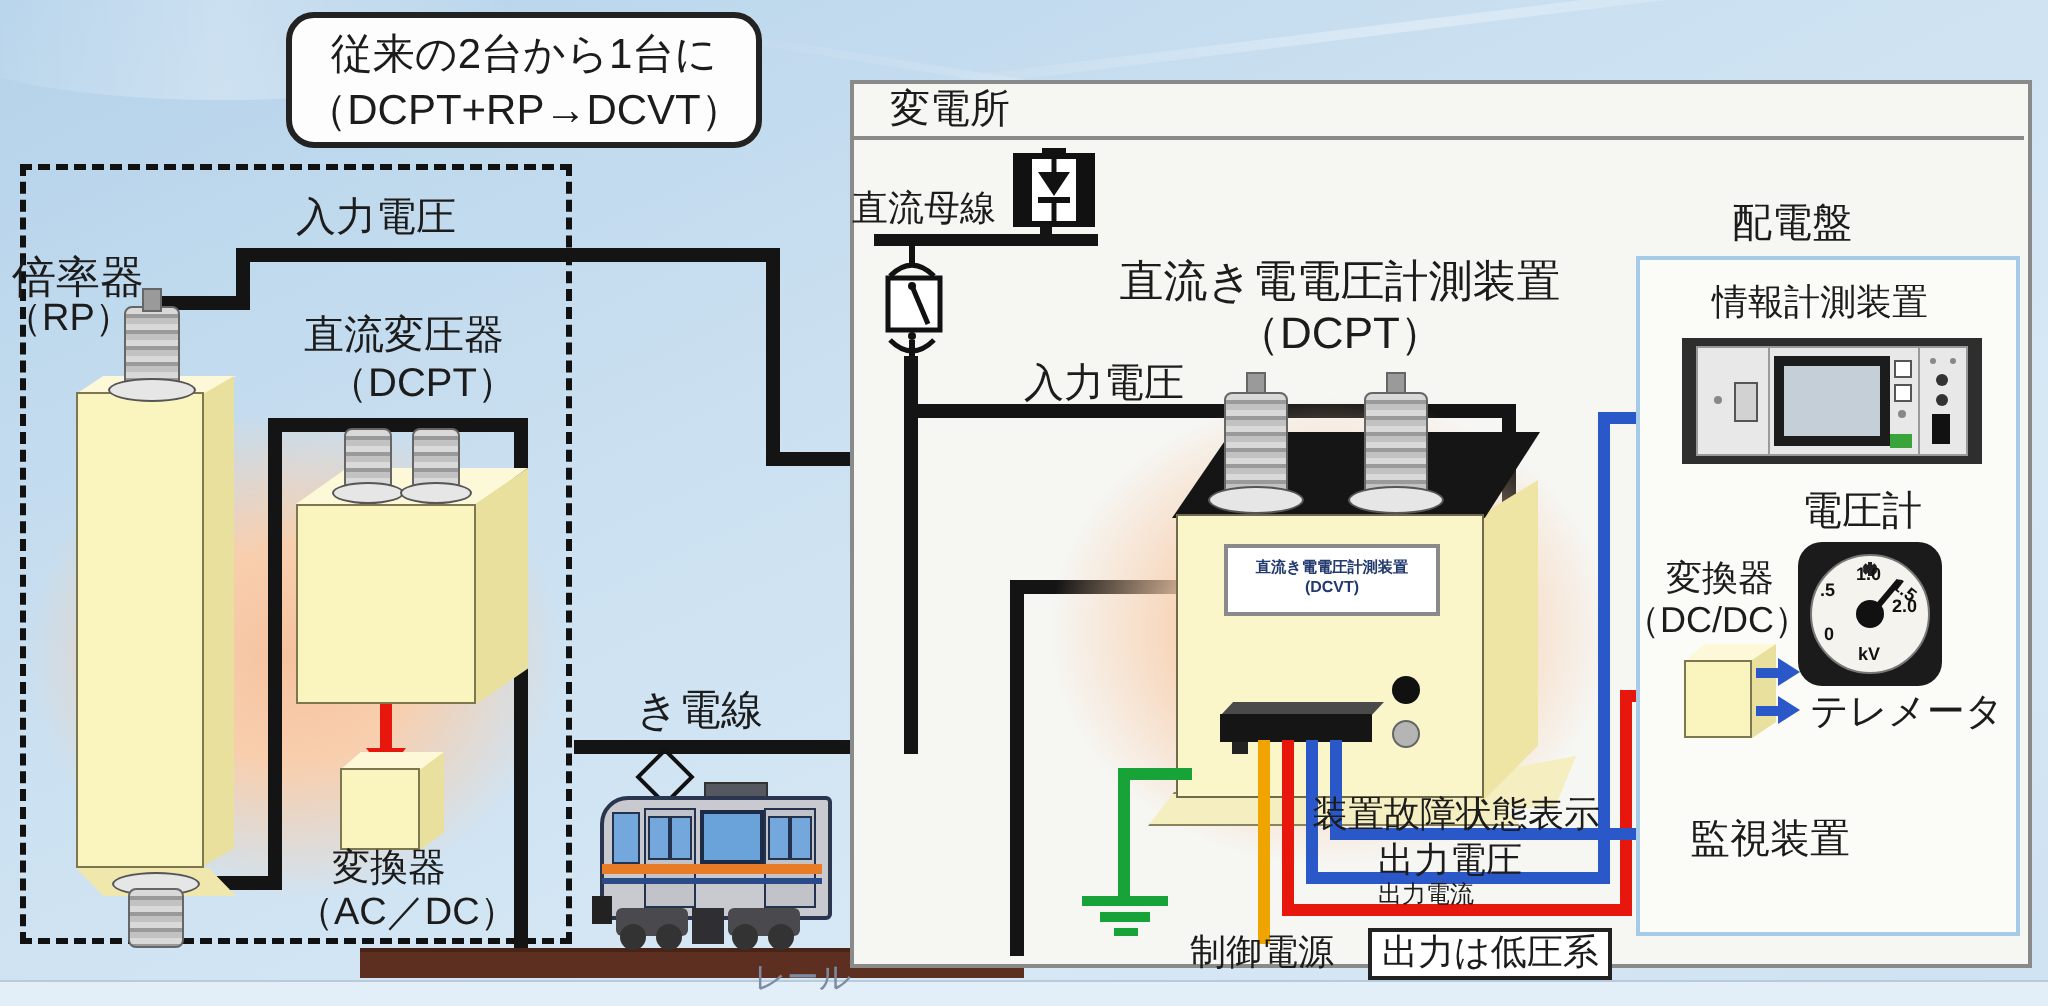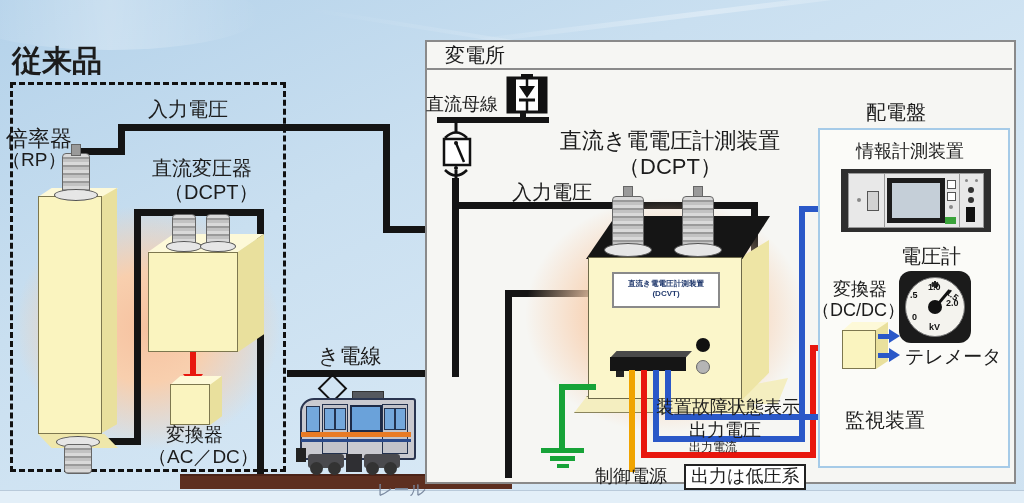--- a/index.html
+++ b/index.html
@@ -33,22 +33,25 @@
 
 <div id="root">
 
   <div class="streak" style="left:430px;top:10px;width:560px;height:5px;transform:rotate(-7deg);opacity:.6;"></div>
   <div class="streak" style="left:300px;top:60px;width:680px;height:4px;transform:rotate(9deg);opacity:.45;"></div>
   <div class="streak" style="left:-40px;top:-20px;width:300px;height:70px;border-radius:50%;opacity:.5;"></div>
   <div class="abs" style="left:0;top:490px;width:1024px;height:13px;background:#e3eff8;border-top:1px solid #b9cada;"></div>
 
   <div class="glow" style="left:15px;top:205px;width:265px;height:245px;"></div>
   <div class="abs" style="left:10px;top:82px;width:270px;height:384px;border:3px dashed #111;"></div>
-  <div class="lbl" style="left:12px;top:44px;font-size:30px;font-weight:bold;">従来品</div>
-
+
+  <div class="abs" style="left:143px;top:6px;width:238px;height:68px;background:#fdfdfd;border:3px solid #222;border-radius:14px;text-align:center;padding-top:4px;box-sizing:border-box;">
+    <div style="font-size:21px;color:#1c1c1c;">従来の2台から1台に</div>
+    <div style="font-size:21px;color:#1c1c1c;">（DCPT+RP→DCVT）</div>
+  </div>
 
   <div class="lbl" style="left:148px;top:98px;font-size:20px;">入力電圧</div>
   <div class="lbl" style="left:6px;top:126px;font-size:22px;">倍率器</div>
   <div class="lbl" style="left:2px;top:149px;font-size:19px;">（RP）</div>
   <div class="lbl" style="left:164px;top:181px;font-size:20px;">（DCPT）</div>
   <div class="lbl" style="left:152px;top:157px;font-size:20px;">直流変圧器</div>
 
   <div class="wire" style="left:118px;top:124px;width:272px;height:7px;"></div>
   <div class="wire" style="left:383px;top:124px;width:7px;height:109px;"></div>
   <div class="wire" style="left:383px;top:226px;width:76px;height:7px;"></div>

